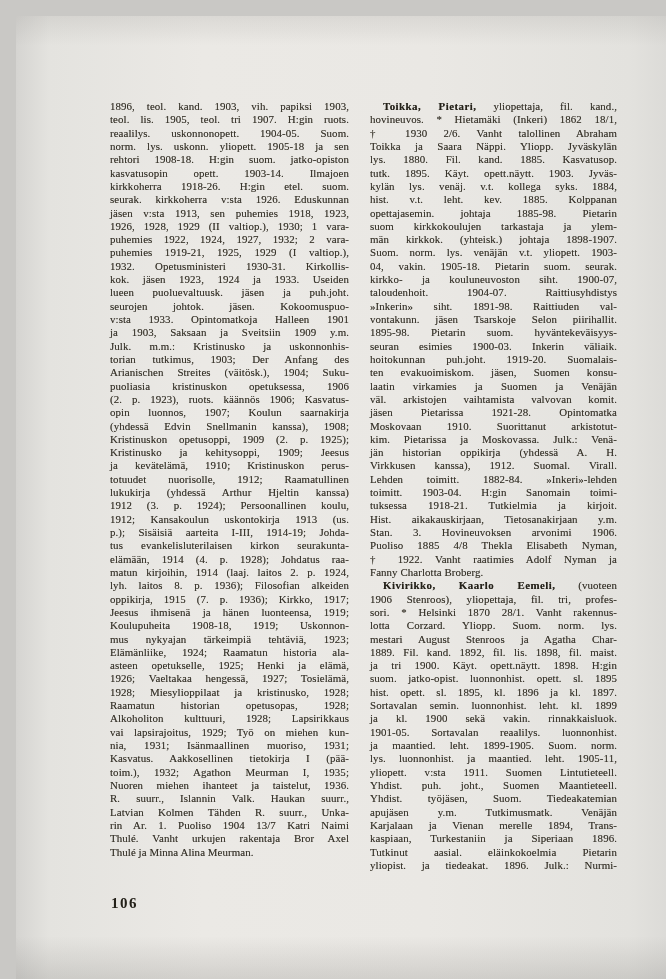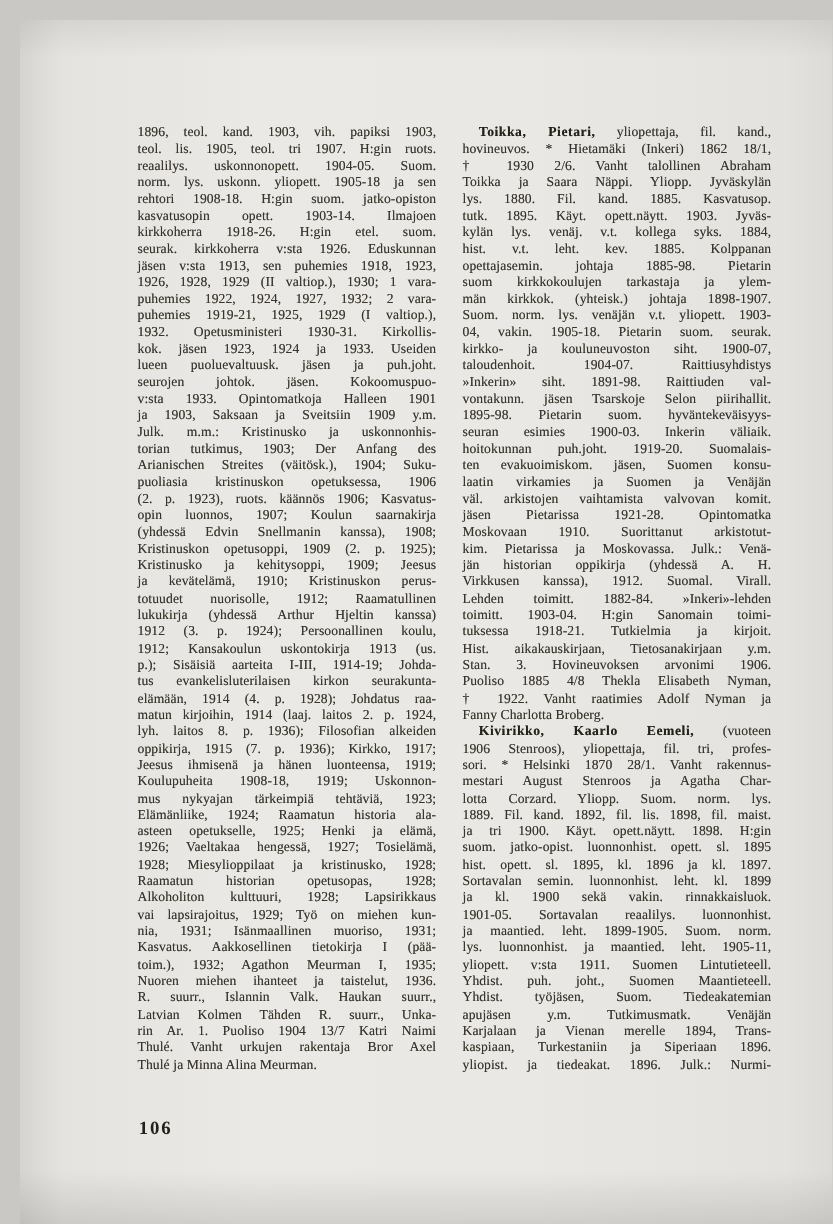--- a/index.html
+++ b/index.html
@@ -141,33 +141,34 @@
       <div class="line">toimitt. 1903-04. H:gin Sanomain toimi-</div>
       <div class="line">tuksessa 1918-21. Tutkielmia ja kirjoit.</div>
       <div class="line">Hist. aikakauskirjaan, Tietosanakirjaan y.m.</div>
       <div class="line">Stan. 3. Hovineuvoksen arvonimi 1906.</div>
       <div class="line">Puoliso 1885 4/8 Thekla Elisabeth Nyman,</div>
       <div class="line">† 1922. Vanht raatimies Adolf Nyman ja</div>
       <div class="line last">Fanny Charlotta Broberg.</div>
       <div class="line indent"><span class="entry-name">Kivirikko, Kaarlo Eemeli,</span> (vuoteen</div>
       <div class="line">1906 Stenroos), yliopettaja, fil. tri, profes-</div>
       <div class="line">sori. * Helsinki 1870 28/1. Vanht rakennus-</div>
+      <div class="line">lotta Corzard. Yliopp. Suom. norm. lys.</div>
       <div class="line">mestari August Stenroos ja Agatha Char-</div>
-      <div class="line">lotta Corzard. Yliopp. Suom. norm. lys.</div>
       <div class="line">1889. Fil. kand. 1892, fil. lis. 1898, fil. maist.</div>
       <div class="line">ja tri 1900. Käyt. opett.näytt. 1898. H:gin</div>
       <div class="line">suom. jatko-opist. luonnonhist. opett. sl. 1895</div>
       <div class="line">hist. opett. sl. 1895, kl. 1896 ja kl. 1897.</div>
       <div class="line">Sortavalan semin. luonnonhist. leht. kl. 1899</div>
       <div class="line">ja kl. 1900 sekä vakin. rinnakkaisluok.</div>
       <div class="line">1901-05. Sortavalan reaalilys. luonnonhist.</div>
       <div class="line">ja maantied. leht. 1899-1905. Suom. norm.</div>
       <div class="line">lys. luonnonhist. ja maantied. leht. 1905-11,</div>
       <div class="line">yliopett. v:sta 1911. Suomen Lintutieteell.</div>
       <div class="line">Yhdist. puh. joht., Suomen Maantieteell.</div>
       <div class="line">Yhdist. työjäsen, Suom. Tiedeakatemian</div>
       <div class="line">apujäsen y.m. Tutkimusmatk. Venäjän</div>
       <div class="line">Karjalaan ja Vienan merelle 1894, Trans-</div>
       <div class="line">kaspiaan, Turkestaniin ja Siperiaan 1896.</div>
+      <div class="line">Tutkinut aasial. eläinkokoelmia Pietarin</div>
       <div class="line">yliopist. ja tiedeakat. 1896. Julk.: Nurmi-</div>
     </div>
   <div class="page-number">106</div>
 </div>
 
 </body></html>

